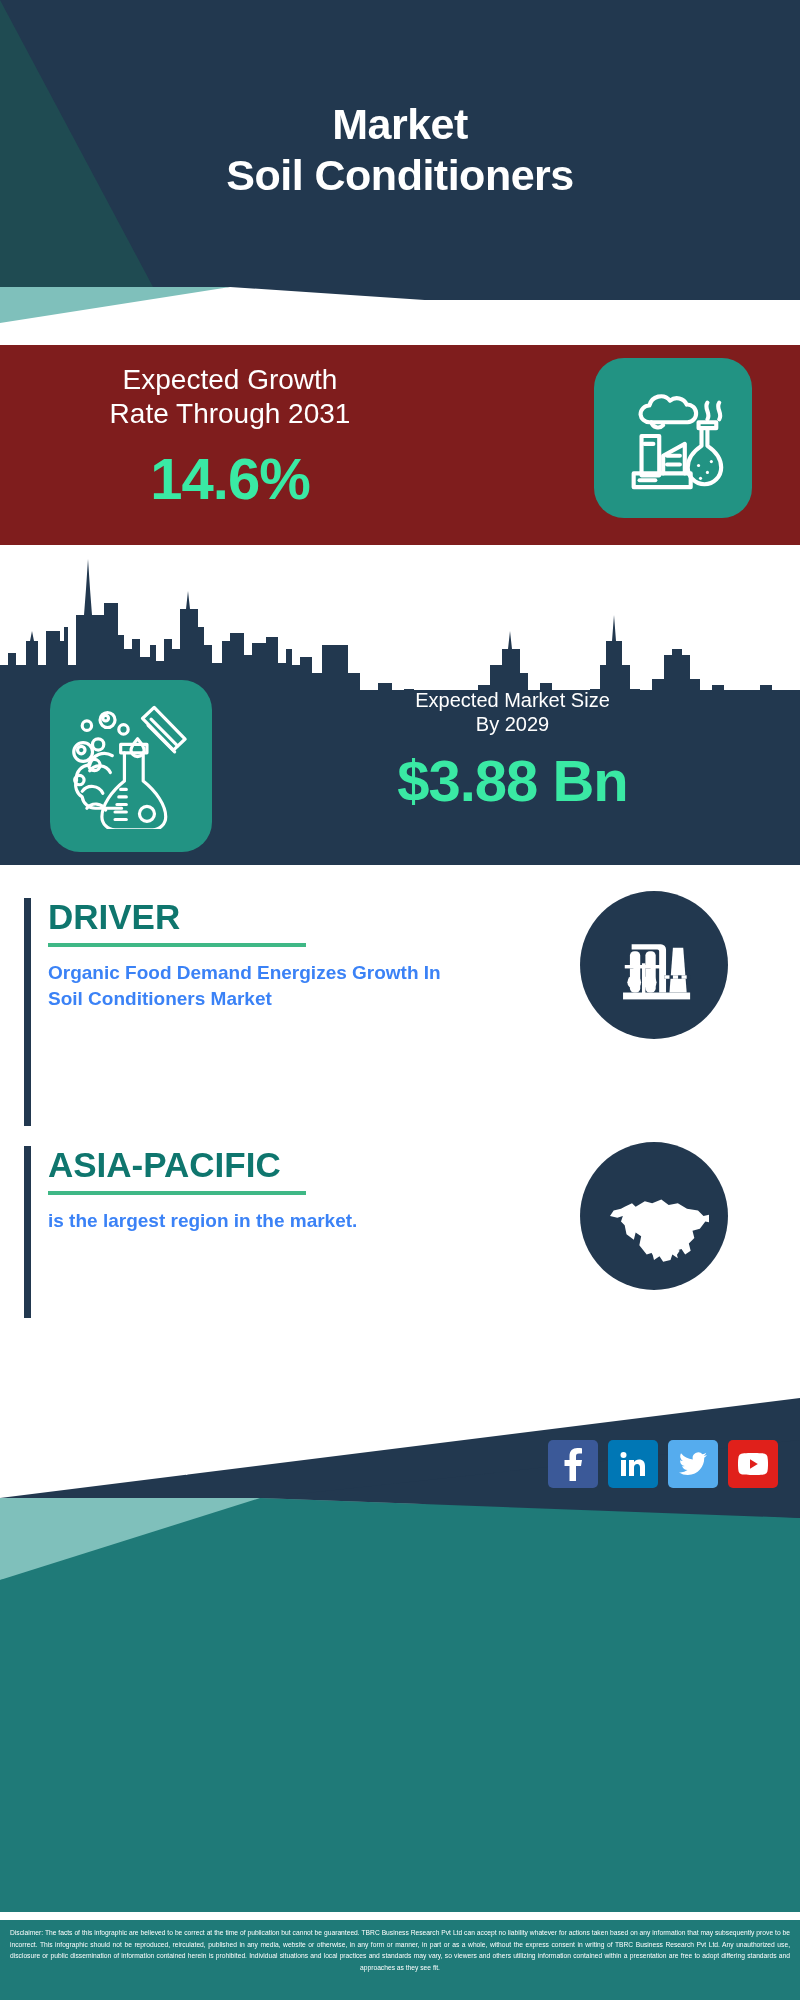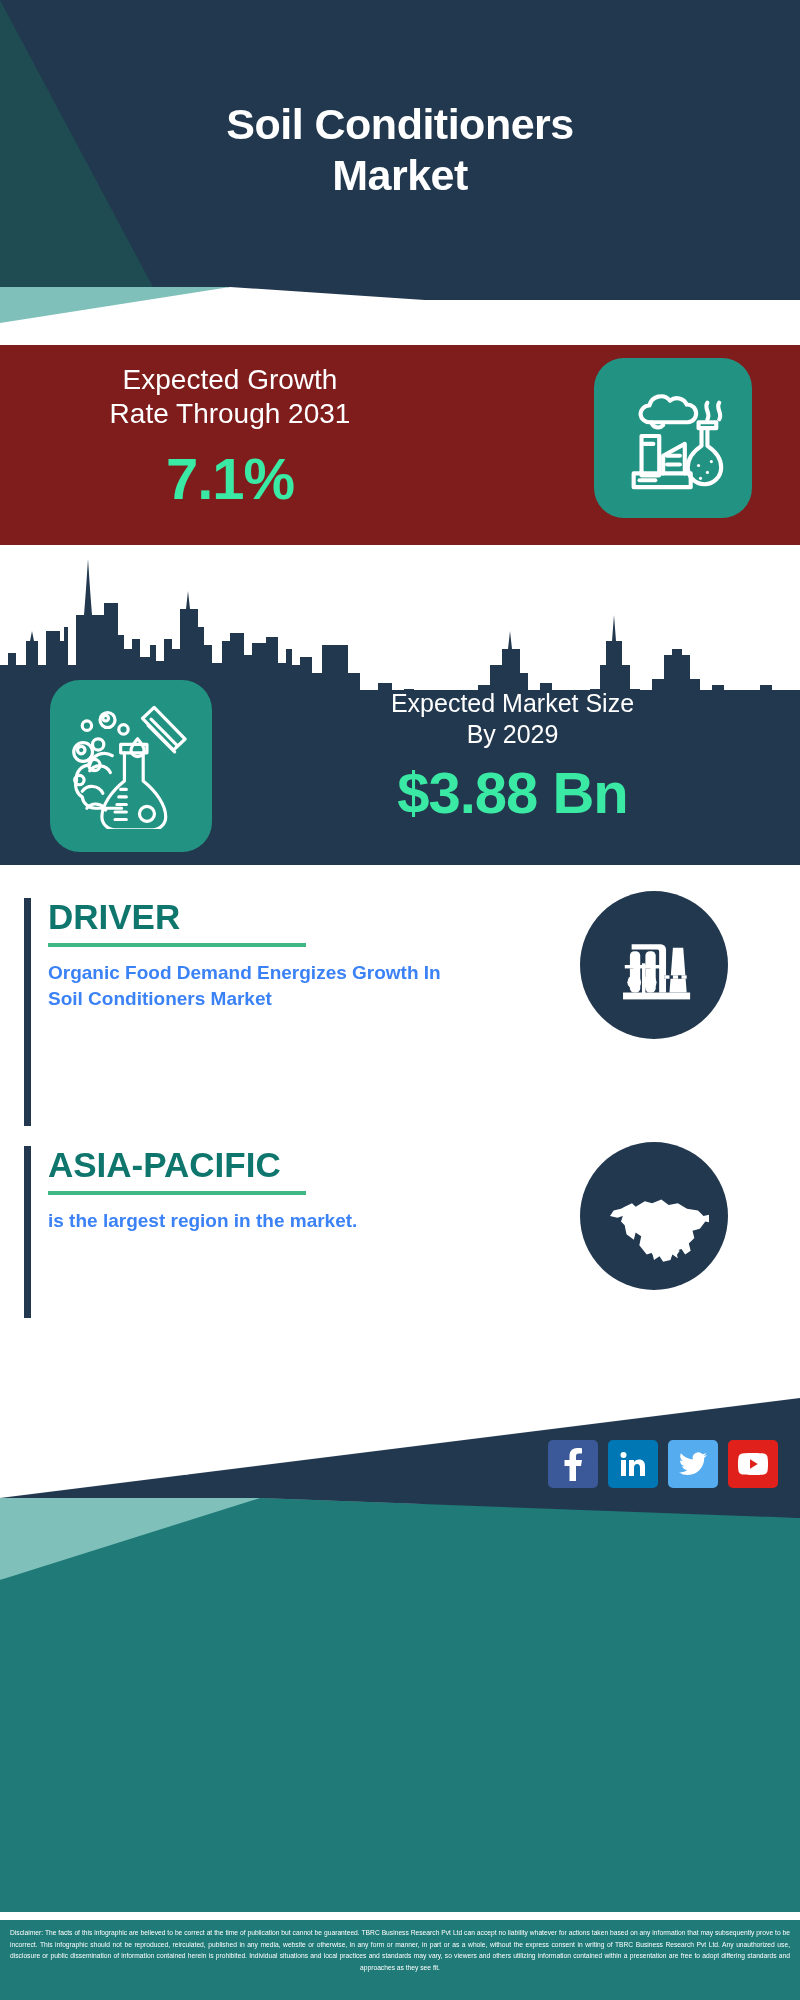--- a/index.html
+++ b/index.html
@@ -67,21 +67,21 @@
   }
   .market-icon-box {
     position:absolute; left:50px; top:0px;
     width:162px; height:172px; border-radius:30px;
     background:#229383; display:flex; align-items:center; justify-content:center;
   }
   .market-text {
     position:absolute; left:240px; top:8px; width:545px;
     text-align:center; color:#ffffff;
   }
-  .market-label { font-size:25px; line-height:1.22; font-weight:400; }
+  .market-label { font-size:20px; line-height:1.22; font-weight:400; }
   .market-value {
     font-size:58px; font-weight:bold; color:#3ae9a4; margin-top:10px;
     letter-spacing:-1px;
   }
 
   
   .insights { position:absolute; top:870px; left:0; width:800px; height:460px; background:#ffffff; }
   .insight { position:absolute; left:24px; width:760px; }
   .insight .bar {
     position:absolute; left:0; top:0; width:7px; background:#22384f;
@@ -134,36 +134,36 @@
 </head>
 <body>
 
 <div class="page">
 
   <div class="header">
     <svg class="header-diag" viewBox="0 0 800 300" preserveAspectRatio="none">
       <polygon points="0,0 800,0 800,300 160,300" fill="#22384f"></polygon>
     </svg>
     <div class="header-title">
+      <span>Market</span>
       <span>Soil Conditioners</span>
-      <span>Market</span>
     </div>
   </div>
 
   <svg class="header-white-band" viewBox="0 0 800 80" preserveAspectRatio="none" style="z-index:5;">
     <polygon points="0,22 230,22 0,80" fill="#7fc0bb"></polygon>
     <polygon points="0,58 230,22 800,60 800,80 0,80" fill="#ffffff"></polygon>
     <polygon points="0,68 800,68 800,80 0,80" fill="#ffffff"></polygon>
   </svg>
 
   <div class="growth">
     <div class="growth-text">
       <div class="growth-label">Expected Growth</div>
       <div class="growth-label">Rate Through 2031</div>
-      <div class="growth-value">7.1%</div>
+      <div class="growth-value">14.6%</div>
     </div>
     <div class="growth-icon-box">
       <svg width="118" height="118" viewBox="0 0 120 120" fill="none" stroke="#ffffff" stroke-width="4.2" stroke-linecap="round" stroke-linejoin="round">
 
         <path d="M27 36 a9 9 0 0 1 9-9 a12 12 0 0 1 21-5 a11 11 0 0 1 17 4 a9 9 0 0 1 1 18 h-39 a9 9 0 0 1-9-8z"></path>
         <path d="M38 44 a7 7 0 0 0 12 3"></path>
 
         <path d="M95 24 c-4 6 4 11 0 17"></path>
         <path d="M107 24 c-4 6 4 11 0 17"></path>
 

